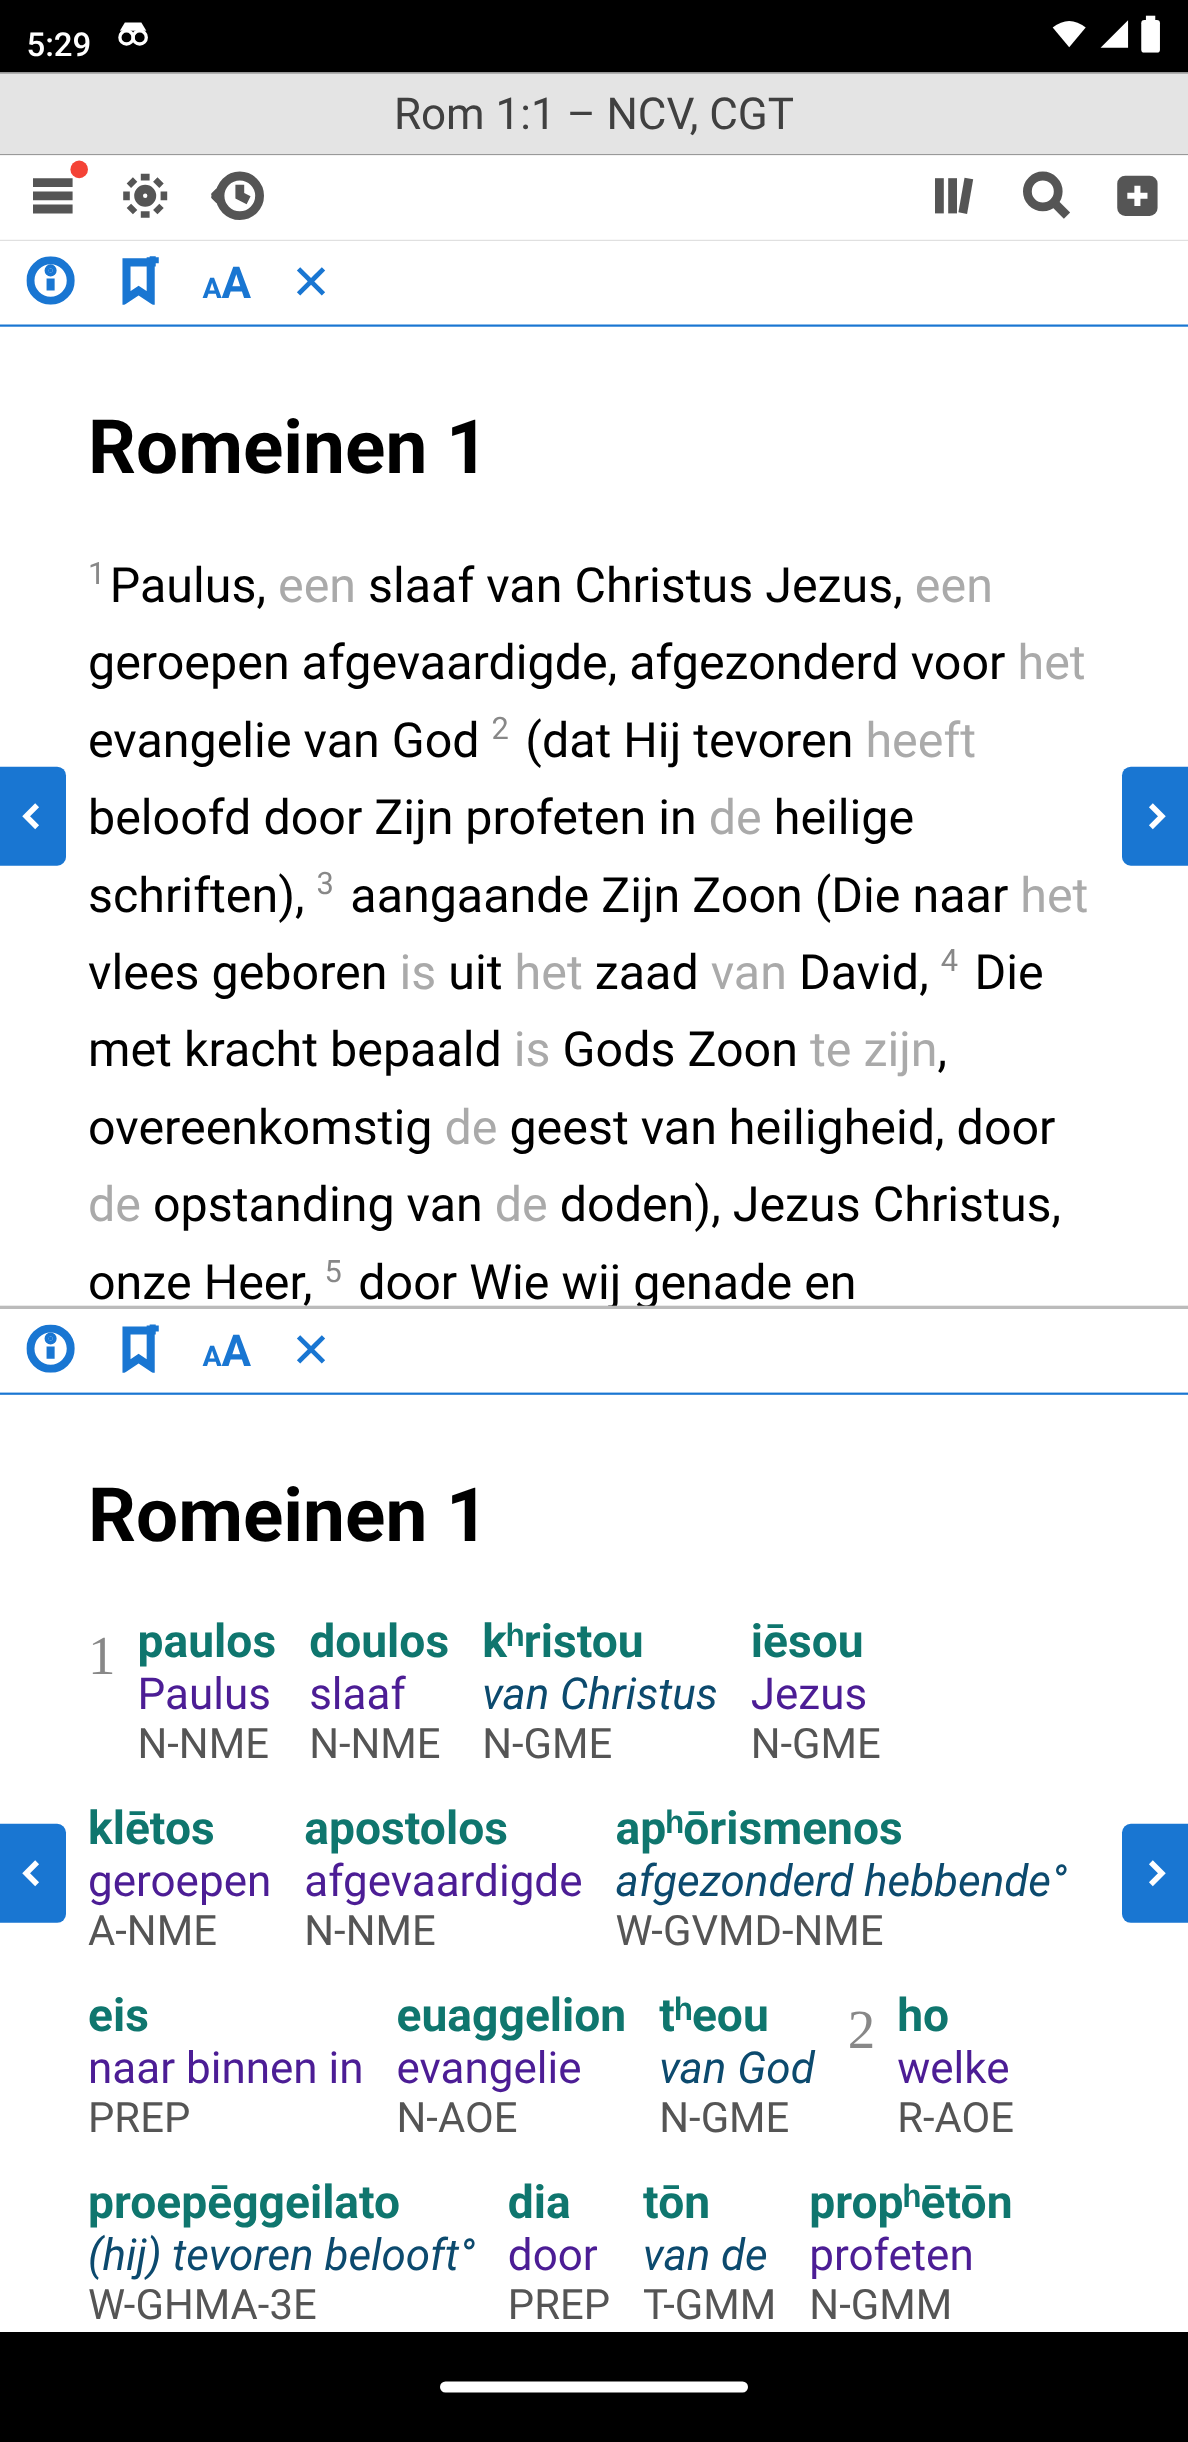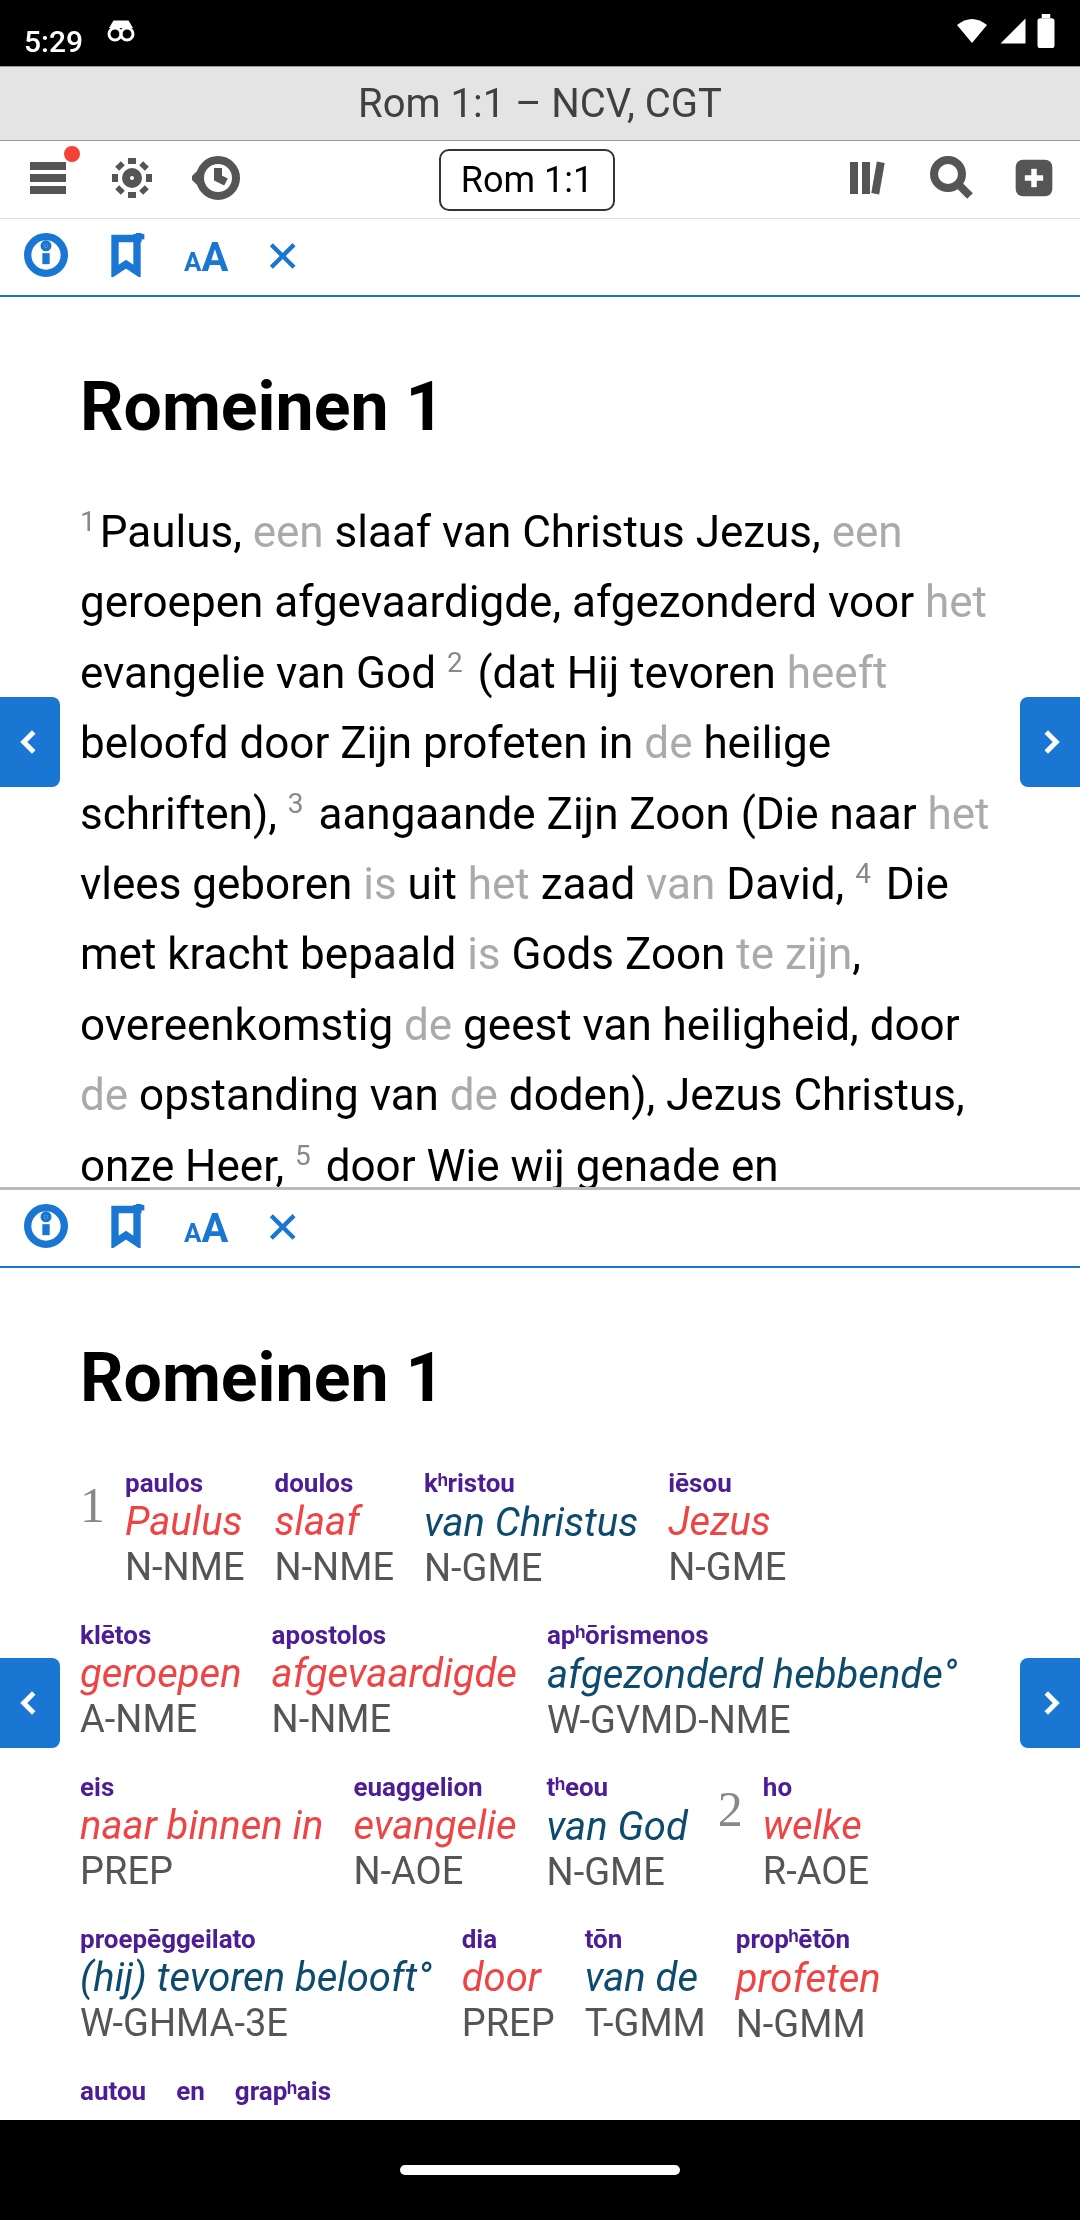--- a/index.html
+++ b/index.html
@@ -177,32 +177,31 @@
       margin-top: 8px;
     }
     .word-block {
       display: inline-block;
       vertical-align: top;
       margin-right: 30px;
       margin-bottom: 30px;
     }
     .translit {
       font-weight: bold;
-      color: #4c1d95;
-      font-size: 26px;
+      color: #0f766e;
+      font-size: 42px;
     }
     .gloss {
       color: #0c4a6e;
       font-size: 40px;
       font-style: italic;
     }
     .gloss-plain {
-      color: #ef4444;
+      color: #4c1d95;
       font-size: 40px;
-      font-style: italic;
     }
     .parsing {
       color: #555;
       font-size: 38px;
     }
     .divider-line {
       height: 3px;
       background: #bbb;
     }
     .nav-bar-system {
@@ -291,21 +290,20 @@
       </svg>
   </span>
   <span>
     <svg width="48" height="48" viewBox="0 0 24 24" class="icon-svg">
         <circle cx="13" cy="12" r="9"></circle>
         <path d="M13 7 L13 12 L17 14"></path>
         <path d="M3 12 L1 10 M3 12 L1 14"></path>
       </svg>
   </span>
   <div class="toolbar-spacer"></div>
-  <span class="ref-chip">Rom 1:1</span>
   <div class="toolbar-spacer"></div>
   <span>
     <svg width="48" height="48" viewBox="0 0 24 24" fill="#555">
         <rect x="3" y="4" width="4" height="16"></rect>
         <rect x="9" y="4" width="4" height="16"></rect>
         <rect x="15" y="4" width="4" height="16" transform="rotate(10 17 12)"></rect>
       </svg>
   </span>
   <span>
     <svg width="48" height="48" viewBox="0 0 24 24" class="icon-svg">

